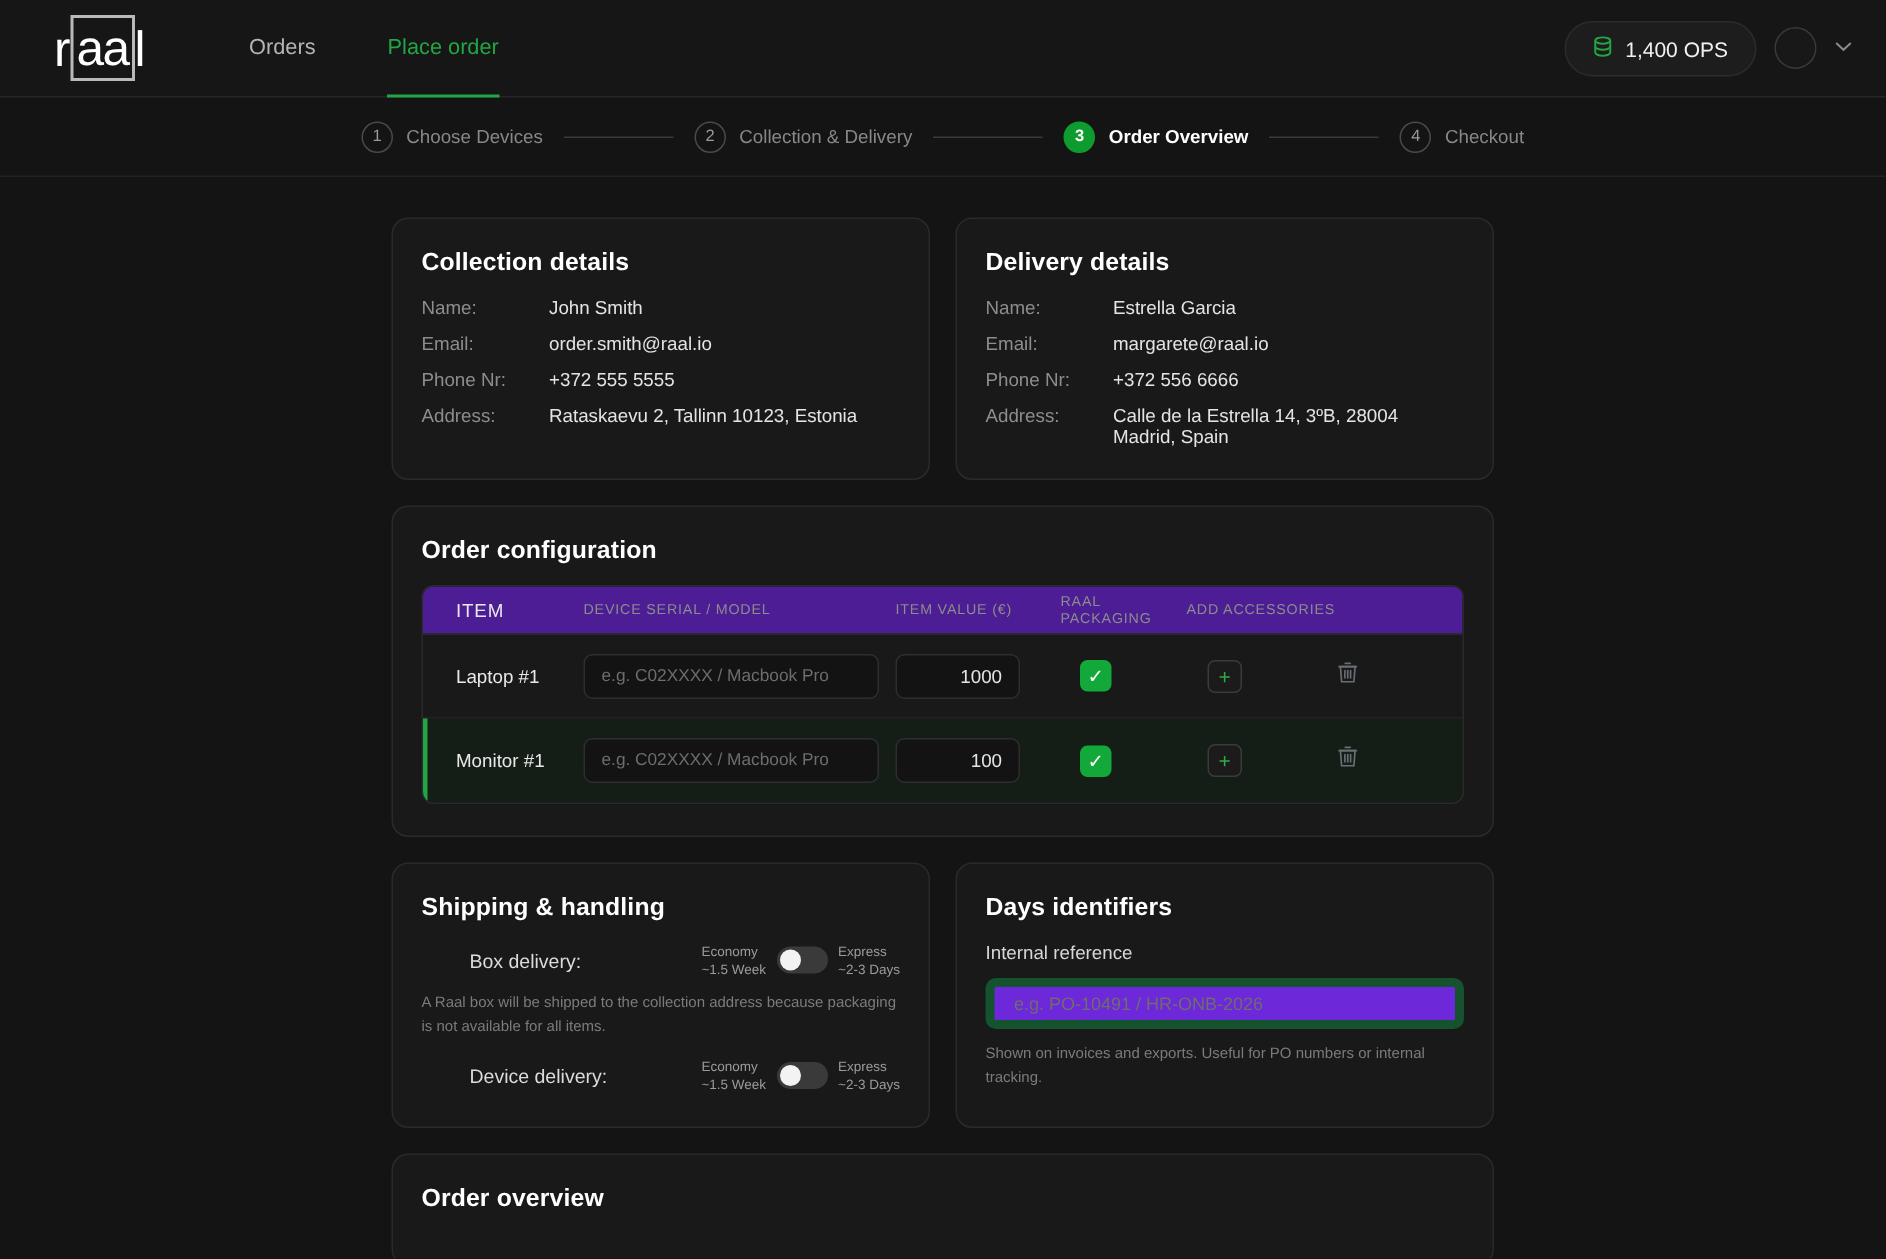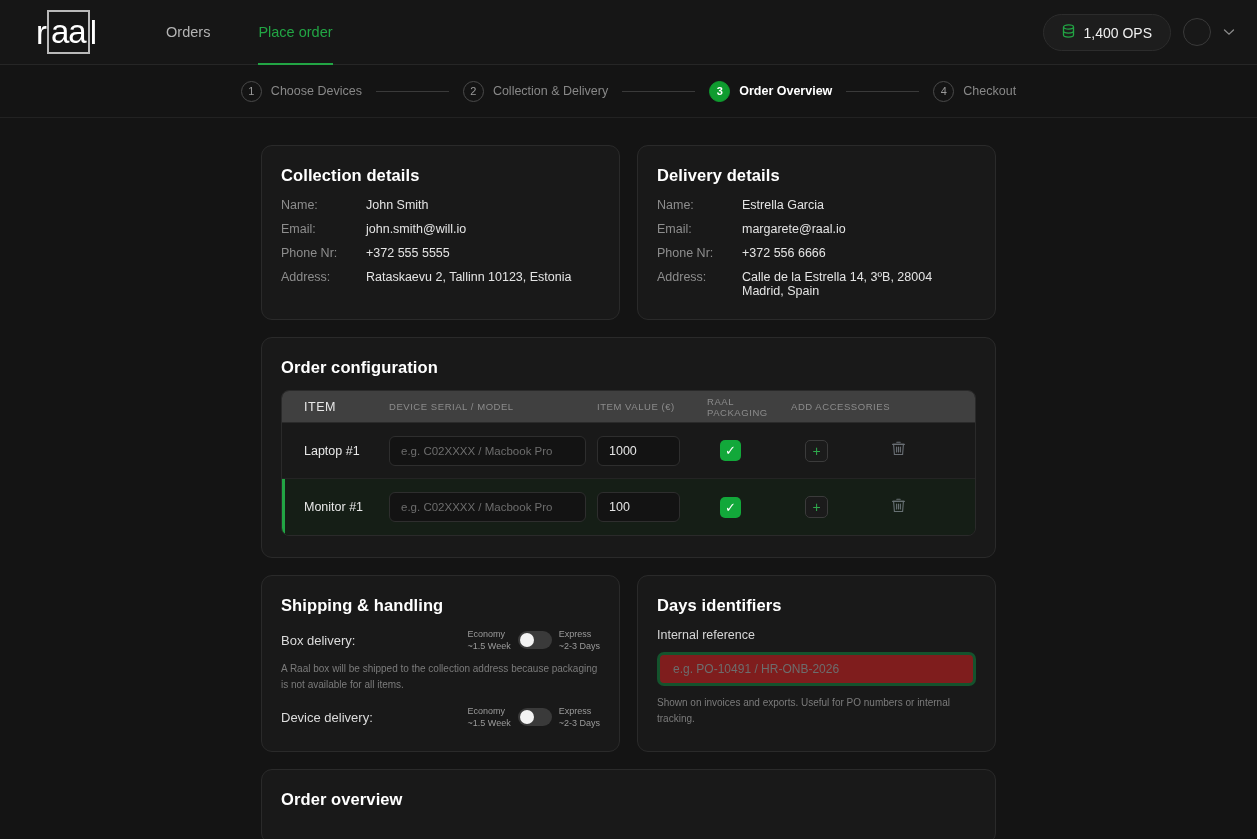--- a/index.html
+++ b/index.html
@@ -103,21 +103,21 @@
   .oc { margin-top: 17px; }
   .oc-sub {
     display: flex; align-items: center; justify-content: space-between;
     margin-top: 11px; margin-bottom: 10px;
   }
   .oc-sub .lbl { font-size: 13px; color: #d2d2d2; }
   .add-item { font-size: 12px; color: #2fa94c; cursor: pointer; }
   .tbl { border: 1px solid #2a2a2a; border-radius: 8px; overflow: hidden; }
   .thead {
     display: flex; align-items: center; height: 32px;
-    background: #404040; border-bottom: 1px solid #2a2a2a;
+    background: #4c1d95; border-bottom: 1px solid #2a2a2a;
     font-size: 9.5px; letter-spacing: .55px; color: #8c8c8c;
   }
   .tr {
     display: flex; align-items: center; height: 56px;
     border-bottom: 1px solid #242424; position: relative;
   }
   .tr:last-child { border-bottom: none; }
   .tr.sel { background: #151e16; }
   .tr.sel::before {
     content: ""; position: absolute; left: 0; top: 0; bottom: 0;
@@ -129,55 +129,55 @@
   .c-pack   { width: 78px; display: flex; justify-content: flex-start; padding-left: 13px; }
   .c-acc    { width: 90px; display: flex; justify-content: flex-start; padding-left: 20px; }
   .c-del    { flex: 1; display: flex; justify-content: flex-start; padding-left: 17px; }
 
   .inp {
     background: #131313; border: 1px solid #2e2e2e; border-radius: 6px;
     height: 30px; width: 197px; color: #e4e4e4; font-size: 11.5px;
     padding: 0 11px; font-family: inherit; outline: none;
   }
   .inp::placeholder { color: #6d6d6d; }
-  .inp.num { width: 83px; text-align: left; font-size: 12.5px; }
+  .inp.num { width: 83px; text-align: right; font-size: 12.5px; }
 
   .chk {
     width: 21px; height: 21px; border-radius: 5px; background: #12a83a;
     display: flex; align-items: center; justify-content: center;
     color: #fff; font-size: 13px; cursor: pointer; line-height: 1;
   }
   .plus-btn {
     width: 23px; height: 22px; border: 1px solid #3b3b3b; border-radius: 5px;
     background: #1b1b1b; color: #2fa94c; font-size: 14px;
     display: flex; align-items: center; justify-content: center; cursor: pointer;
   }
   .trash { cursor: pointer; opacity: .62; }
 
   
   .ship-row {
     display: flex; align-items: center; margin-top: 10px;
   }
-  .ship-row .lbl { font-size: 13px; color: #dcdcdc; flex: 1; }
+  .ship-row .lbl { font-size: 13px; color: #dcdcdc; flex: 1; margin-left: 32px; }
   .toggle-grp { display: flex; align-items: center; gap: 7px; }
   .tg-side { font-size: 9px; color: #9b9b9b; line-height: 1.35; text-align: left; }
   .tg-side.r { text-align: left; }
   .switch {
     width: 34px; height: 18px; border-radius: 10px; background: #3a3a3a;
     position: relative; cursor: pointer; flex: 0 0 auto;
   }
   .switch .knob {
     position: absolute; top: 2px; left: 2px;
     width: 14px; height: 14px; border-radius: 50%; background: #f3f3f3;
   }
   .hint { font-size: 10px; color: #7b7b7b; line-height: 1.55; margin-top: 9px; }
   .sub-label { font-size: 12.5px; color: #d7d7d7; margin-top: 11px; }
   .ref-input {
     width: 100%; height: 34px; margin-top: 10px;
-    background: #7f1d1d; border: 3px solid #14532d; border-radius: 7px;
+    background: #6d28d9; border: 6px solid #14532d; border-radius: 7px;
     color: #e4e4e4; font-size: 12px; padding: 4px 13px;
     font-family: inherit; outline: none;
   }
   .ref-input::placeholder { color: #6d6d6d; }
 </style>
 </head>
 <body>
 
 <div class="topbar">
   <div class="logo">
@@ -242,21 +242,21 @@
 
     <div class="row2">
       <div class="card" style="flex:1">
         <h2>Collection details</h2>
         <div class="kv">
           <div class="k">Name:</div>
           <div class="v">John Smith</div>
         </div>
         <div class="kv">
           <div class="k">Email:</div>
-          <div class="v">john.smith@will.io</div>
+          <div class="v">order.smith@raal.io</div>
         </div>
         <div class="kv">
           <div class="k">Phone Nr:</div>
           <div class="v">+372 555 5555</div>
         </div>
         <div class="kv">
           <div class="k">Address:</div>
           <div class="v">Rataskaevu 2, Tallinn 10123, Estonia</div>
         </div>
       </div>

